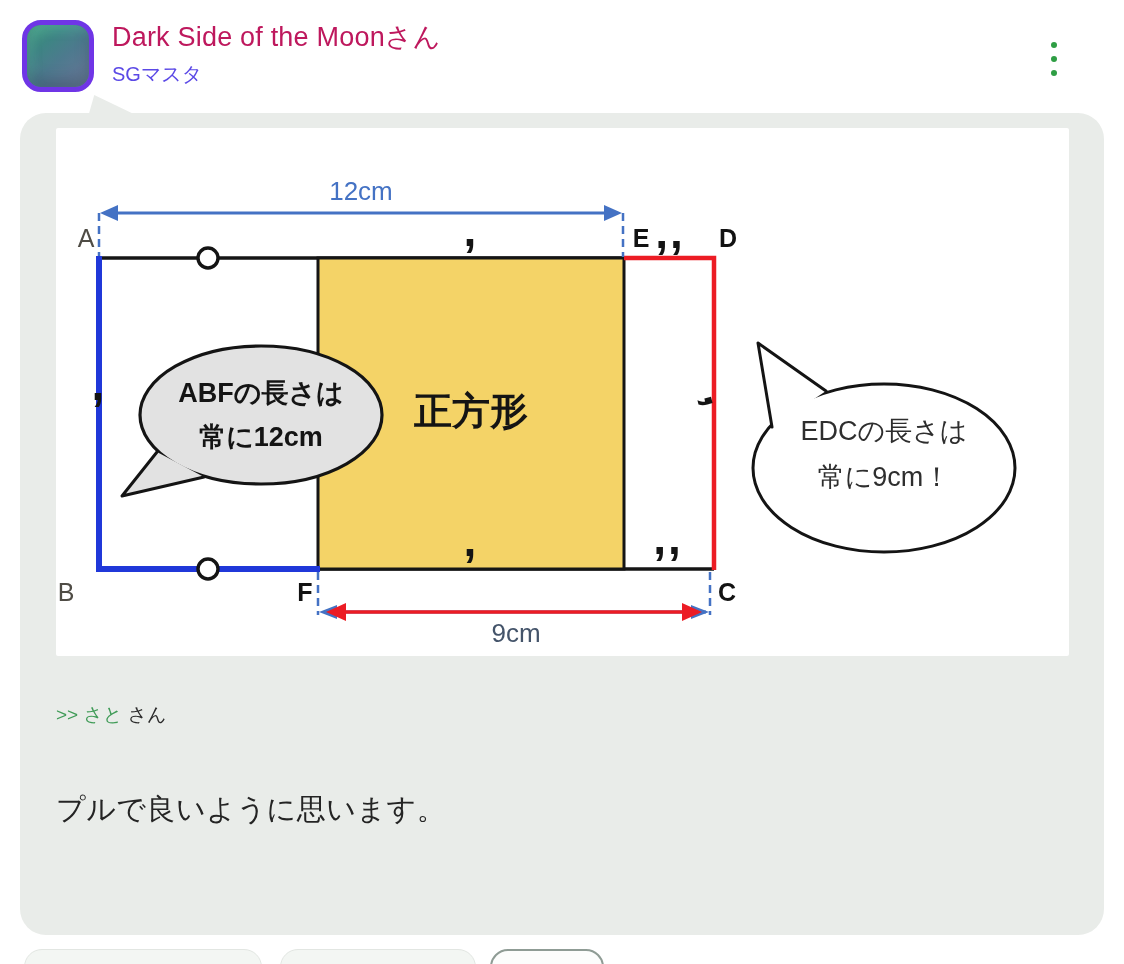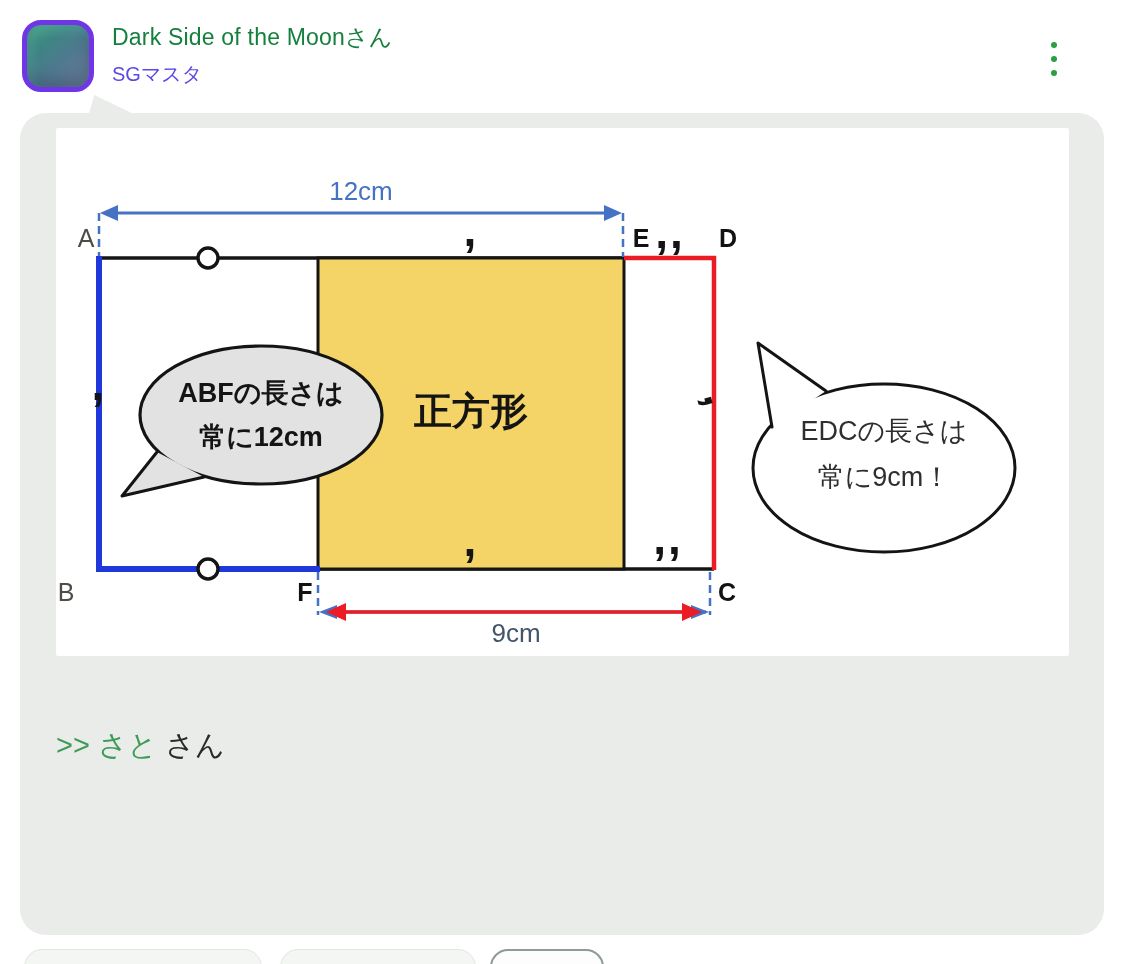--- a/index.html
+++ b/index.html
@@ -10,22 +10,22 @@
     -webkit-font-smoothing:antialiased;
   }
   
   .avatar{
     position:absolute;left:22px;top:20px;width:62px;height:62px;
     border:5px solid #6f35e6;border-radius:19px;
     background:linear-gradient(140deg,#3f9a7c 0%,#3e8584 30%,#4d7a8e 55%,#5e7894 78%,#6b7f97 100%);
     box-shadow:inset 0 -8px 14px rgba(40,60,80,.35), inset 6px 6px 10px rgba(120,220,190,.25);
   }
   .username{
-    position:absolute;left:112px;top:23px;font-size:23px;line-height:28px;
-    color:#15803d;font-weight:500;letter-spacing:.2px;
+    position:absolute;left:112px;top:23px;font-size:27px;line-height:28px;
+    color:#be185d;font-weight:500;letter-spacing:.2px;
   }
   .badge{
     position:absolute;left:112px;top:63px;font-size:20px;line-height:22px;
     color:#5b49e6;font-weight:500;text-align:right;
   }
   .kebab{
     position:absolute;left:1044px;top:42px;width:20px;height:34px;
     display:flex;flex-direction:column;align-items:center;justify-content:space-between;
     cursor:pointer;
   }
@@ -40,21 +40,21 @@
     clip-path:polygon(12% 0%,100% 100%,0% 100%);
   }
   .diagram{
     position:absolute;left:36px;top:15px;width:1013px;height:528px;
     background:#ffffff;border-radius:2px;
   }
   .diagram svg{display:block;}
   .dia-text{font-family:"Liberation Sans","DejaVu Sans",sans-serif;}
   
   .reply-line{
-    position:absolute;left:36px;top:582px;font-size:29px;line-height:40px;color:#222;margin-top:30px;
+    position:absolute;left:36px;top:582px;font-size:19px;line-height:40px;color:#222;
   }
   .reply-link{color:#3f9b57;cursor:pointer;}
   .reply-suffix{color:#2a2a2a;}
   .body-text{
     position:absolute;left:36px;top:668px;width:1010px;
     font-size:29px;line-height:56px;color:#242424;letter-spacing:.5px;
   }
   
   .pill{position:absolute;top:949px;height:44px;border-radius:18px;box-sizing:border-box;}
   .pill.light{background:#f3f6f3;border:1px solid #e2e6e2;}
@@ -151,18 +151,19 @@
       </g>
     </svg>
   </div>
 
   <div class="reply-line">
     <span class="reply-link">&gt;&gt; さと</span>
     <span class="reply-suffix">さん</span>
   </div>
 
   <div class="body-text">
+    <div>プルで良いように思います。</div>
   </div>
 </div>
 
 <div class="pill light pill1"></div>
 <div class="pill light pill2"></div>
 <div class="pill outlined pill3"></div>
 
 </body></html>

